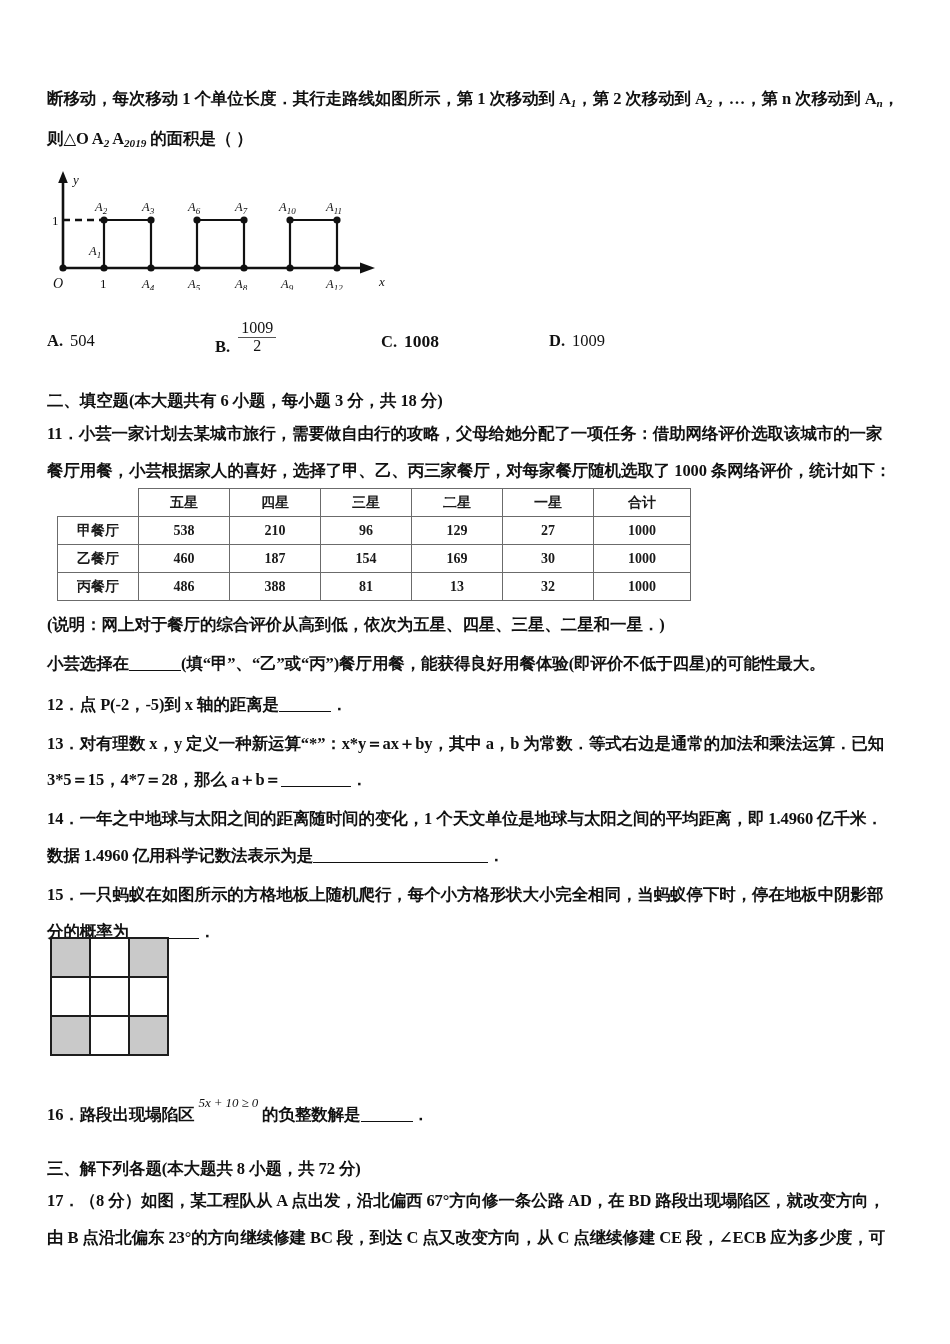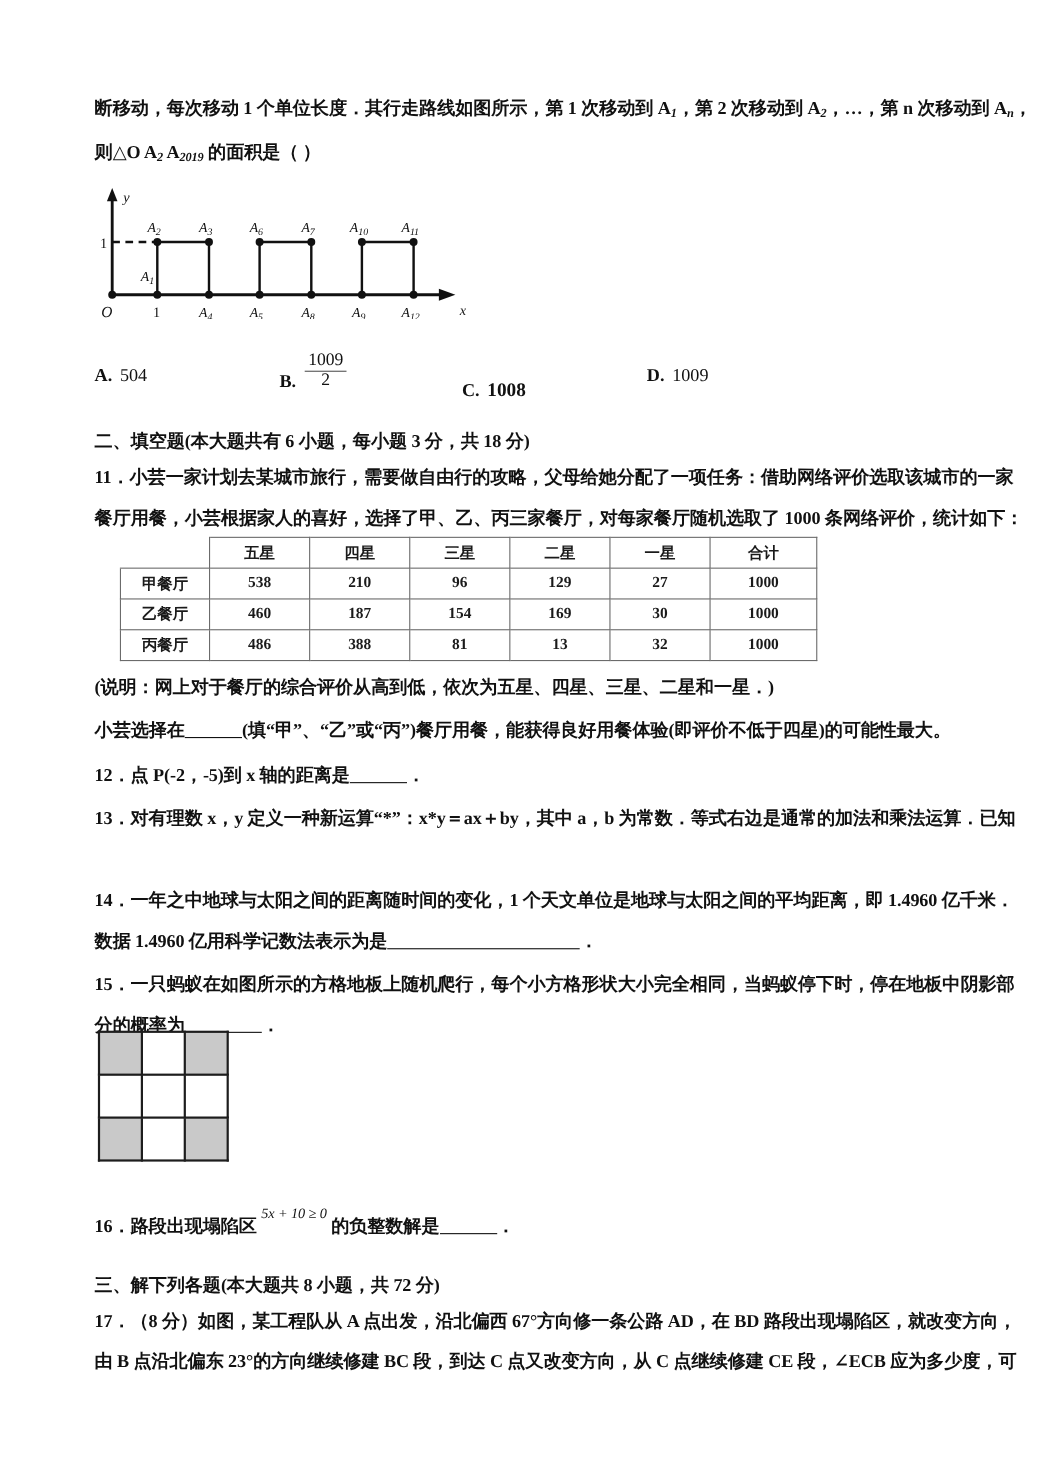--- a/index.html
+++ b/index.html
@@ -13,21 +13,20 @@
     position: relative;
     font-family: "Liberation Serif", "DejaVu Serif", serif;
     color: #111111;
     overflow: hidden;
   }
   .page {
     position: absolute;
     left: 0; top: 0;
     width: 820px;
     height: 1344px;
-    margin-left: 39px;
   }
   .line {
     position: absolute;
     font-size: 16.5px;
     line-height: 1.1;
     white-space: nowrap;
     font-weight: 600;
     letter-spacing: -0.1px;
   }
   .q-line { left: 47px; }
@@ -49,21 +48,21 @@
   .frac { display:inline-block; text-align:center; vertical-align:middle;
           line-height:1.05; padding-left:8px; position:relative; top:-11px; font-weight:500;}
   .frac .num { display:block; border-bottom:1.3px solid #555; padding:0 3px; font-size:16px;}
   .frac .den { display:block; padding:0 3px; font-size:16px;}
 
   
   .fig-coord { position:absolute; left:45px; top:168px; width:350px; height:122px; }
   .fig-coord svg { display:block; }
 
   
-  .tbl-wrap { position:absolute; left:70px; top:488px; }
+  .tbl-wrap { position:absolute; left:57px; top:488px; }
   table.data {
     border-collapse: collapse;
     font-size: 14px;
     font-weight: 600;
     color:#1a1a1a;
   }
   table.data td {
     border: 1px solid #6b6b6b;
     text-align: center;
     vertical-align: middle;
@@ -170,21 +169,21 @@
     </svg>
   </div>
 
   <div class="opts">
     <div class="opt" style="left:0px; top:6px;">
       <span class="lab">A.</span><span class="val">504</span>
     </div>
     <div class="opt" style="left:168px; top:6px;">
       <span class="lab">B.</span><span class="frac"><span class="num">1009</span><span class="den">2</span></span>
     </div>
-    <div class="opt bold" style="left:334px; top:19px;">
+    <div class="opt bold" style="left:334px; top:6px;">
       <span class="lab">C.</span><span class="val">1008</span>
     </div>
     <div class="opt" style="left:502px; top:6px;">
       <span class="lab">D.</span><span class="val">1009</span>
     </div>
   </div>
 
   <div class="line q-line sec-head" style="top:392px;">二、填空题(本大题共有 6 小题，每小题 3 分，共 18 分)</div>
 
   <div class="line q-line" style="top:425px;">
@@ -241,20 +240,23 @@
 
   <div class="line q-line" style="top:616px;">(说明：网上对于餐厅的综合评价从高到低，依次为五星、四星、三星、二星和一星．)</div>
 
   <div class="line q-line" style="top:696px;">
     <span>12．</span><span>点 P(-2，-5)到 x 轴的距离是</span><span class="blank-s"></span><span>．</span>
   </div>
 
   <div class="line q-line" style="top:735px;">
     <span>13．</span><span>对有理数 x，y 定义一种新运算“*”：x*y＝ax＋by，其中 a，b 为常数．等式右边是通常的加法和乘法运算．已知</span>
   </div>
+  <div class="line q-line" style="top:771px;">
+    <span>3*5＝15，4*7＝28，那么 a＋b＝</span><span class="blank-m"></span><span>．</span>
+  </div>
 
   <div class="line q-line" style="top:810px;">
     <span>14．</span><span>一年之中地球与太阳之间的距离随时间的变化，1 个天文单位是地球与太阳之间的平均距离，即 1.4960 亿千米．</span>
   </div>
   <div class="line q-line" style="top:847px;">
     <span>数据 1.4960 亿用科学记数法表示为是</span><span class="blank-l"></span><span>．</span>
   </div>
 
   <div class="line q-line" style="top:886px;">
     <span>15．</span><span>一只蚂蚁在如图所示的方格地板上随机爬行，每个小方格形状大小完全相同，当蚂蚁停下时，停在地板中阴影部</span>

